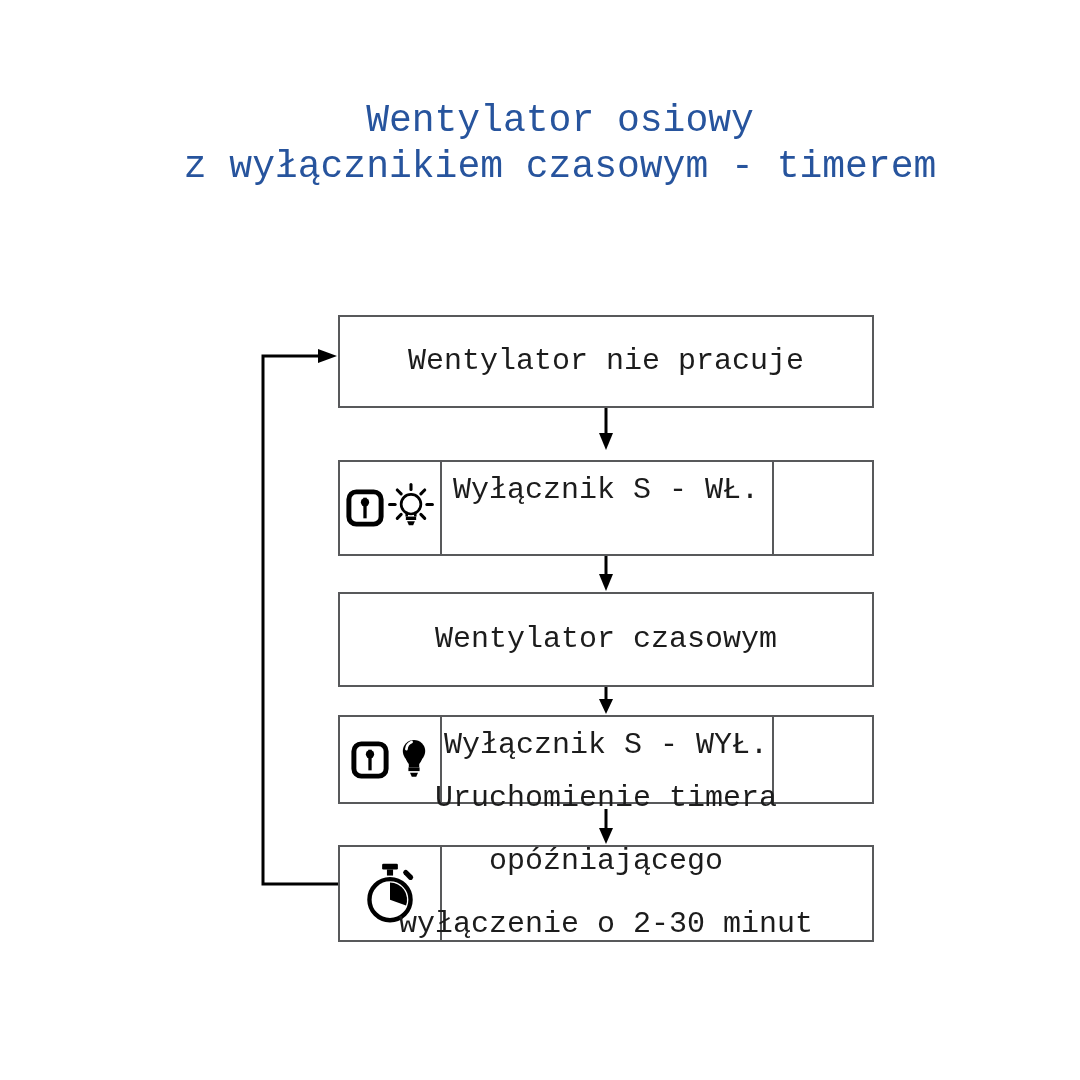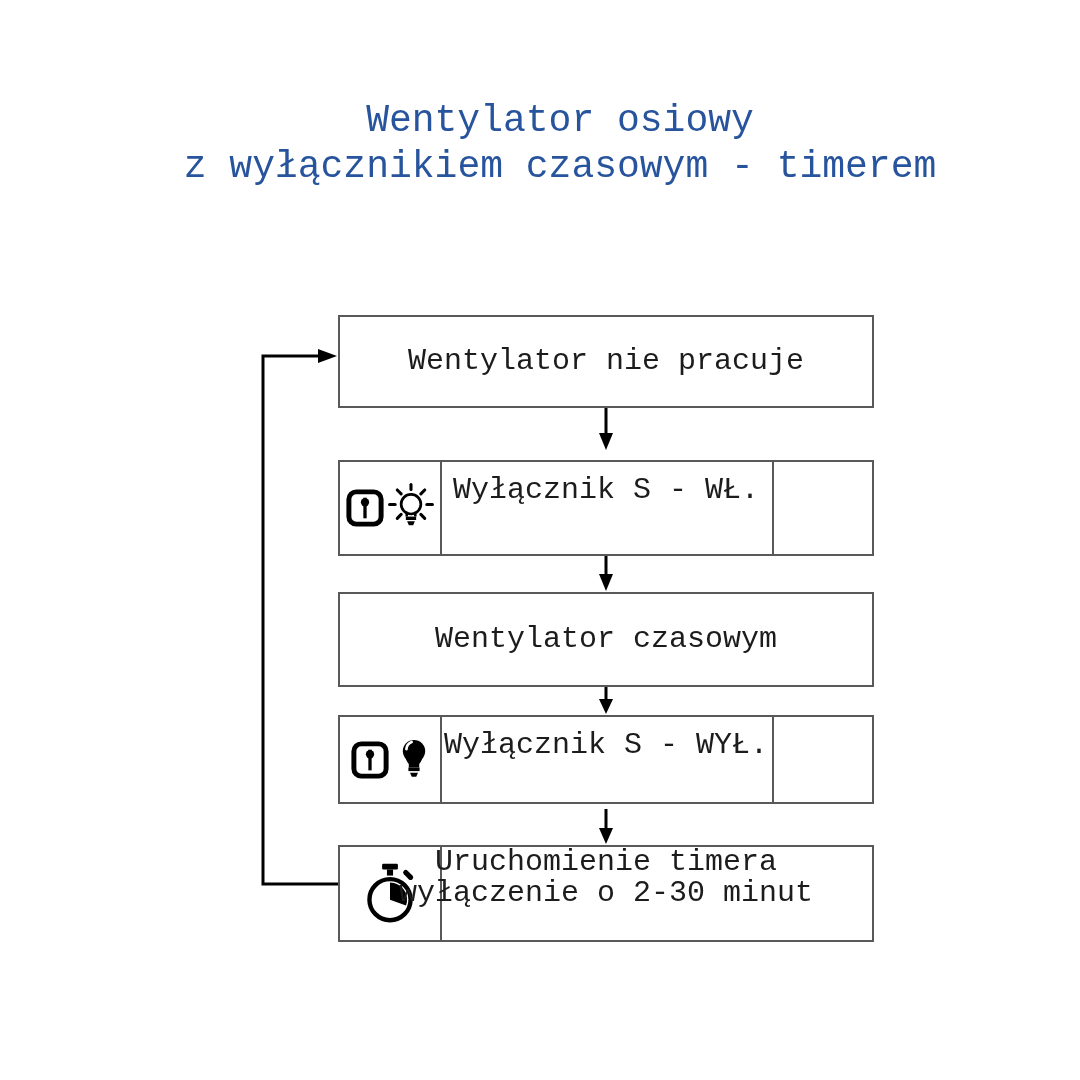--- a/index.html
+++ b/index.html
@@ -40,21 +40,21 @@
     font-weight:700;font-size:24px;color:var(--ink);line-height:26px;margin-top:-1px;
     letter-spacing:0.5px;
   }
   .icon-row{display:flex;align-items:center;}
   .txt{
     position:absolute;left:0;right:0;text-align:center;color:var(--text);
     font-size:30px;line-height:31px;
   }
   .txt.vcenter{top:0;bottom:0;display:flex;align-items:center;justify-content:center;}
   .txt.vtop{top:13px;}
-  .txt.vlines{top:0;bottom:0;display:flex;flex-direction:column;align-items:center;justify-content:flex-start;}
+  .txt.vlines{top:0;bottom:0;display:flex;flex-direction:column;align-items:center;justify-content:flex-end;gap:32px;}
 </style>
 </head>
 <body>
 
 <div class="canvas">
 
   <div class="title">
     <div>Wentylator osiowy</div>
     <div>z wyłącznikiem czasowym - timerem</div>
   </div>
@@ -145,17 +145,18 @@
       <svg class="icon" viewBox="0 0 66 72" width="58" height="63">
         <rect x="24" y="2" width="18" height="6.5" rx="1.5" fill="currentColor"></rect>
         <rect x="29.5" y="8.5" width="7" height="7" fill="currentColor"></rect>
         <line x1="51" y1="12" x2="56.5" y2="17.5" stroke="currentColor" stroke-width="6" stroke-linecap="round"></line>
         <circle cx="33" cy="43" r="23.5" fill="none" stroke="currentColor" stroke-width="5"></circle>
         <path d="M33 43 L33 23.5 A19.5 19.5 0 0 1 51.3 49.7 Z" fill="currentColor"></path>
       </svg>
     </div>
     <div class="txt vlines">
       <div>Uruchomienie timera</div>
+      <div>opóźniającego</div>
       <div>wyłączenie o 2-30 minut</div>
     </div>
   </div>
 
 </div>
 
 </body></html>

